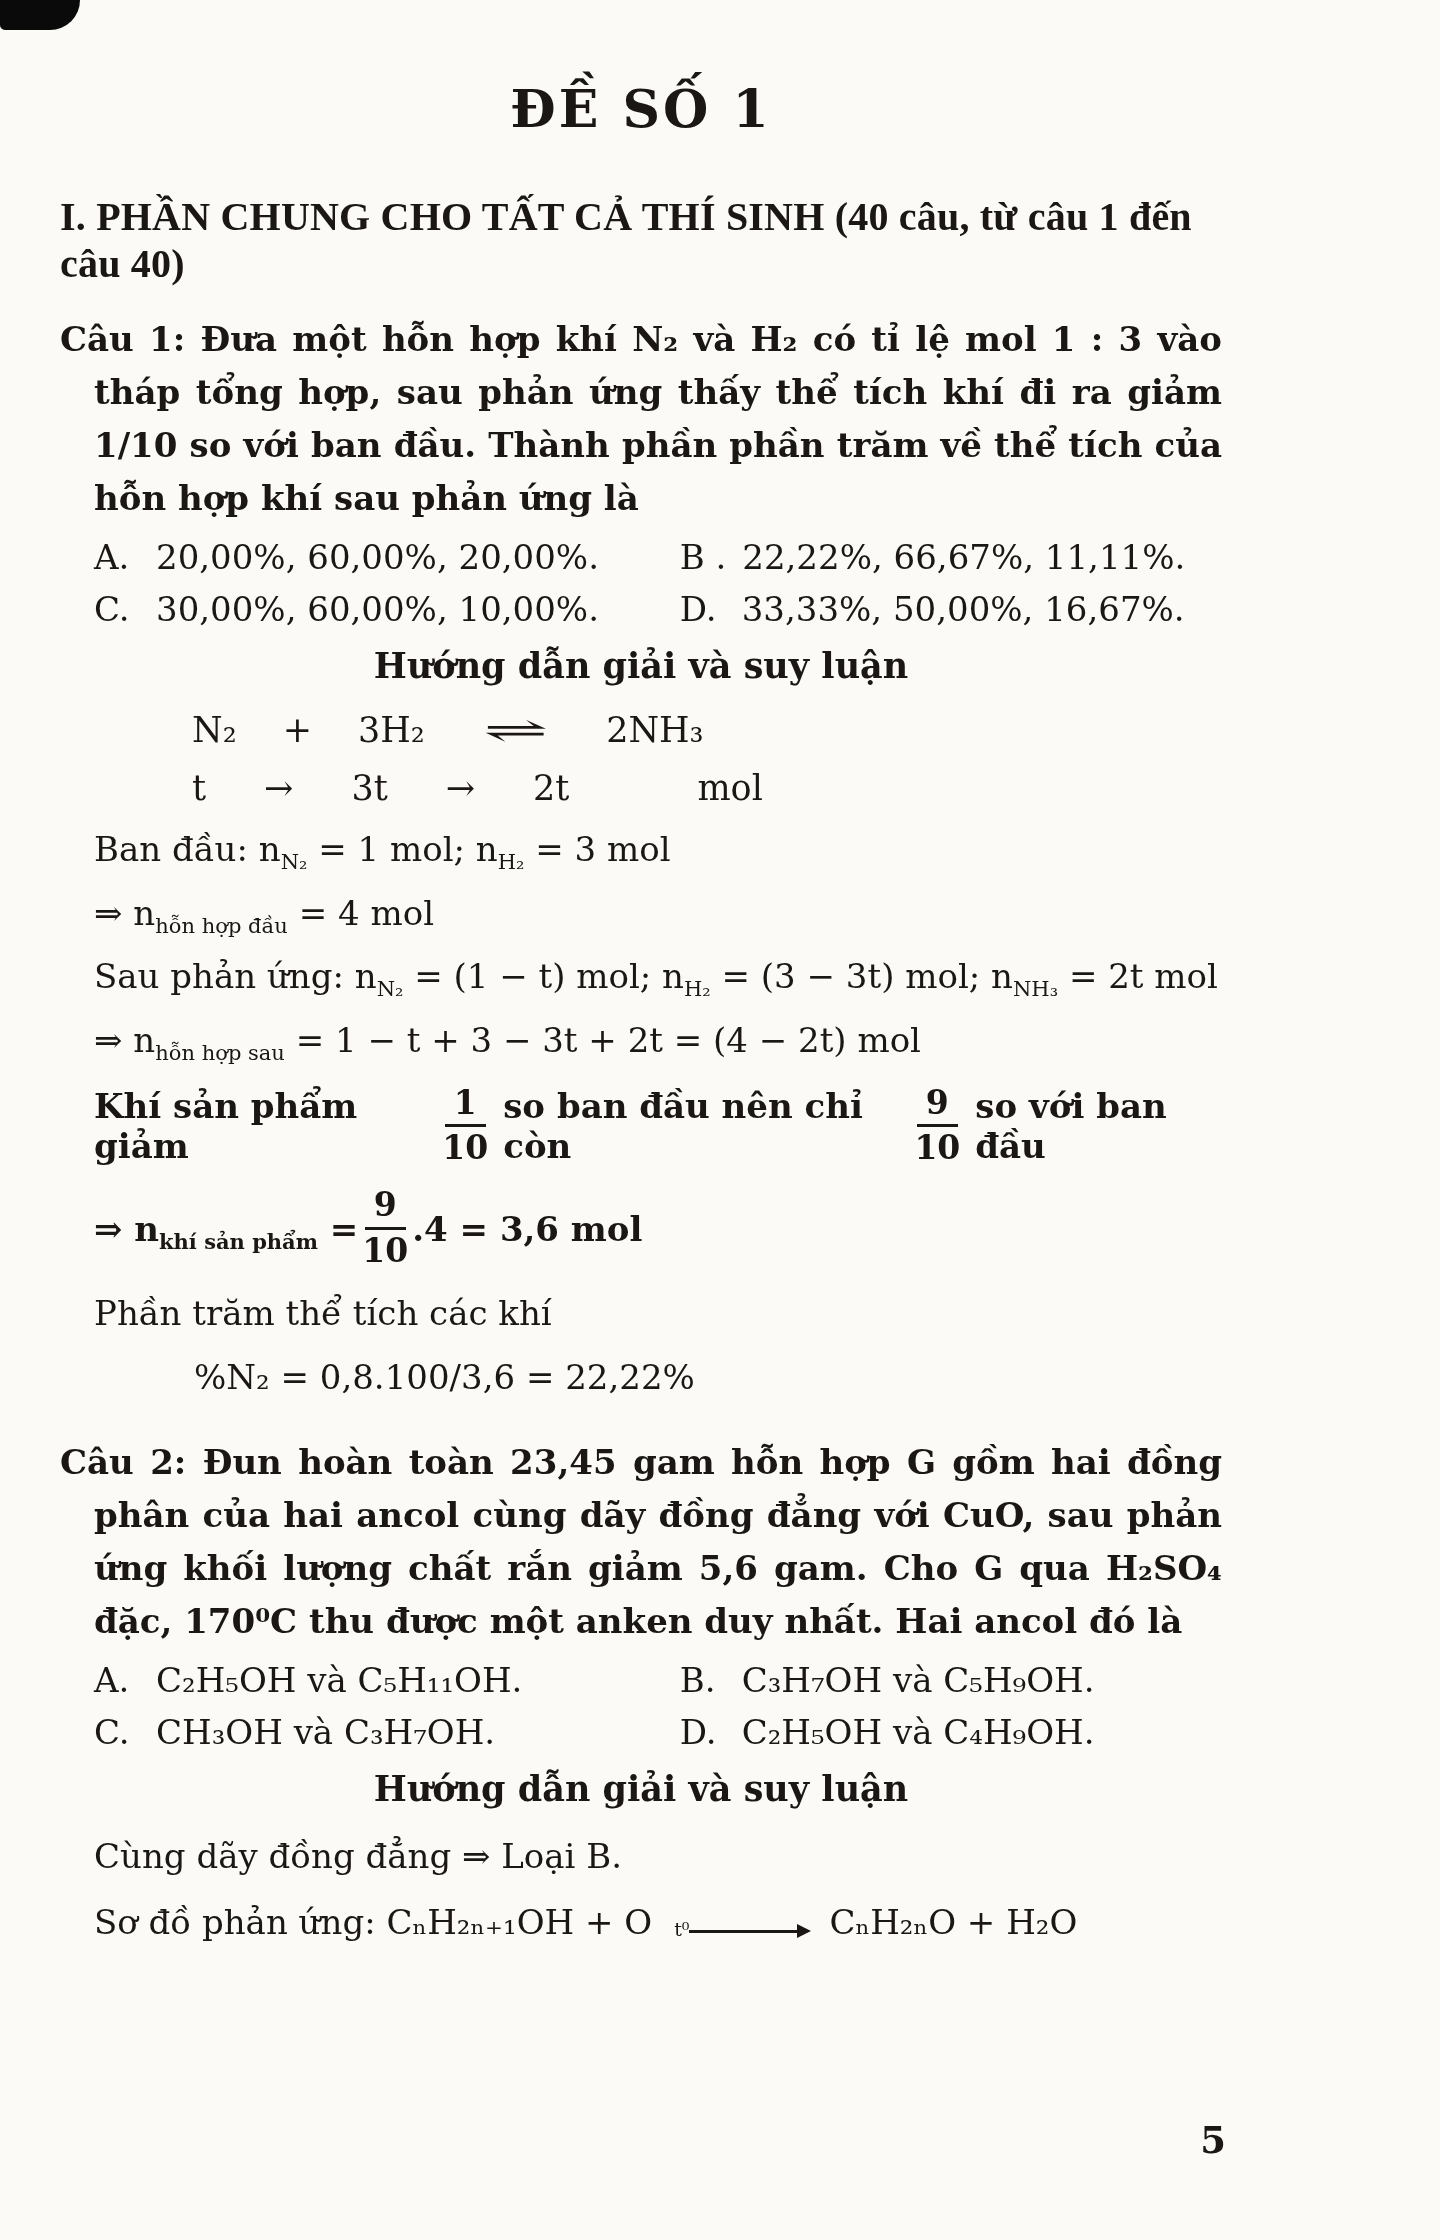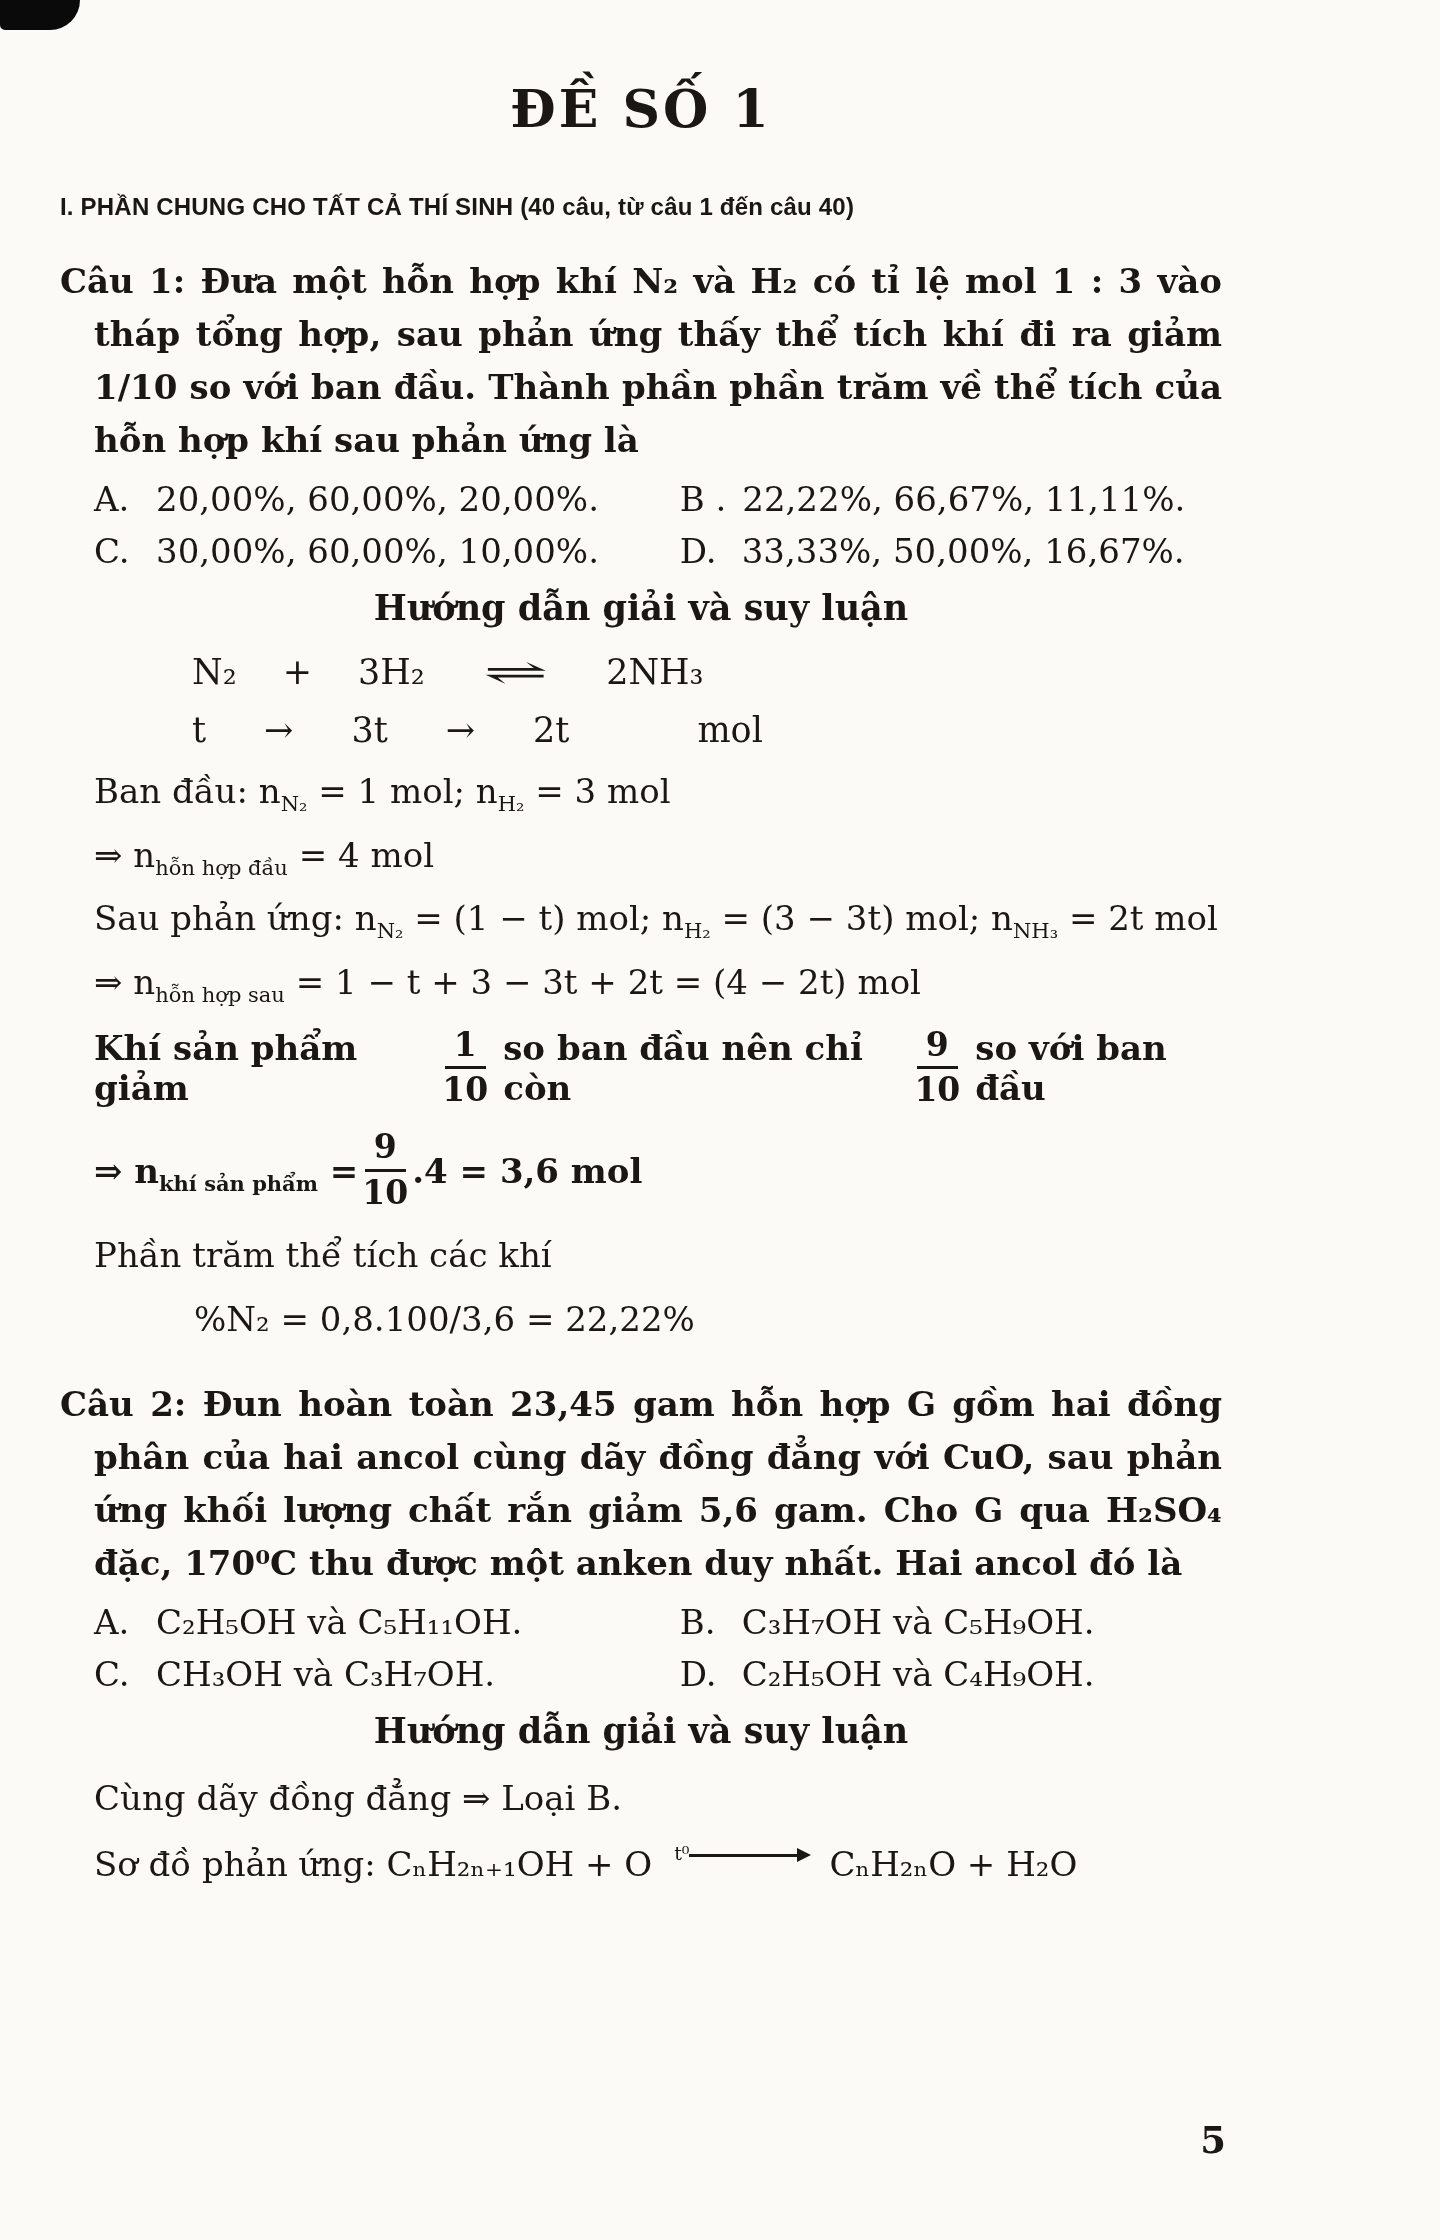--- a/index.html
+++ b/index.html
@@ -11,22 +11,22 @@
     color:#1b1714;
     overflow:hidden;
   }
   .page { position:relative; width:1300px; height:2240px; padding:54px 78px 0 60px; }
 
   .corner { position:absolute; top:0; left:0; width:80px; height:30px; background:#0a0a0a; border-radius:0 0 36px 6px; }
 
   .title { text-align:center; font-size:52px; font-weight:700; letter-spacing:3px; margin:24px 0 54px; }
 
   .section {
-    font-family:Liberation Sans, sans-serif;
-    font-size:24px; font-weight:700; margin-bottom:34px; letter-spacing:0.2px;
+    font-family:Liberation Serif, serif;
+    font-size:40px; font-weight:700; margin-bottom:26px; letter-spacing:0.2px;
   }
 
   .question { font-size:34px; font-weight:700; line-height:1.56; text-align:justify; padding-left:34px; text-indent:-34px; margin-bottom:12px; }
   .q2 { margin-top:34px; }
 
   .options { display:grid; grid-template-columns:1.08fr 1fr; margin:2px 0 16px 34px; row-gap:12px; font-size:34px; font-weight:400; }
   .option { display:flex; gap:16px; align-items:baseline; }
   .okey { min-width:46px; }
 
   .sol-heading { text-align:center; font-size:35px; font-weight:700; margin:14px 0 24px; }
@@ -41,21 +41,21 @@
 
   .fracline { display:flex; align-items:center; gap:15px; margin:20px 0; padding-left:34px; font-size:34px; font-weight:700; }
   .tight { gap:4px; }
   .frac { display:inline-flex; flex-direction:column; align-items:center; line-height:1.12; font-size:33px; }
   .frac .num { padding:0 9px 3px; border-bottom:3px solid currentColor; }
   .frac .den { padding-top:3px; }
 
   .indent2 { margin-left:100px; }
   .chon { font-weight:700; }
 
-  .scheme { display:flex; align-items:flex-start; gap:18px; margin:22px 0 0; padding-left:34px; font-size:34px; font-weight:400; }
+  .scheme { display:flex; align-items:flex-end; gap:18px; margin:22px 0 0; padding-left:34px; font-size:34px; font-weight:400; }
   .rxn-arrow { display:inline-flex; flex-direction:row; align-items:center; margin:0 4px; }
   .rxn-arrow .lbl { font-size:19px; line-height:1; margin-bottom:3px; }
   .rxn-arrow .shaft { position:relative; width:118px; height:3px; background:currentColor; }
   .rxn-arrow .shaft::after {
     content:""; position:absolute; right:-4px; top:50%; transform:translateY(-50%);
     border-style:solid; border-width:7px 0 7px 14px;
     border-color:transparent transparent transparent currentColor;
   }
 
   .page-number { position:absolute; right:74px; bottom:78px; font-size:37px; font-weight:700; }

